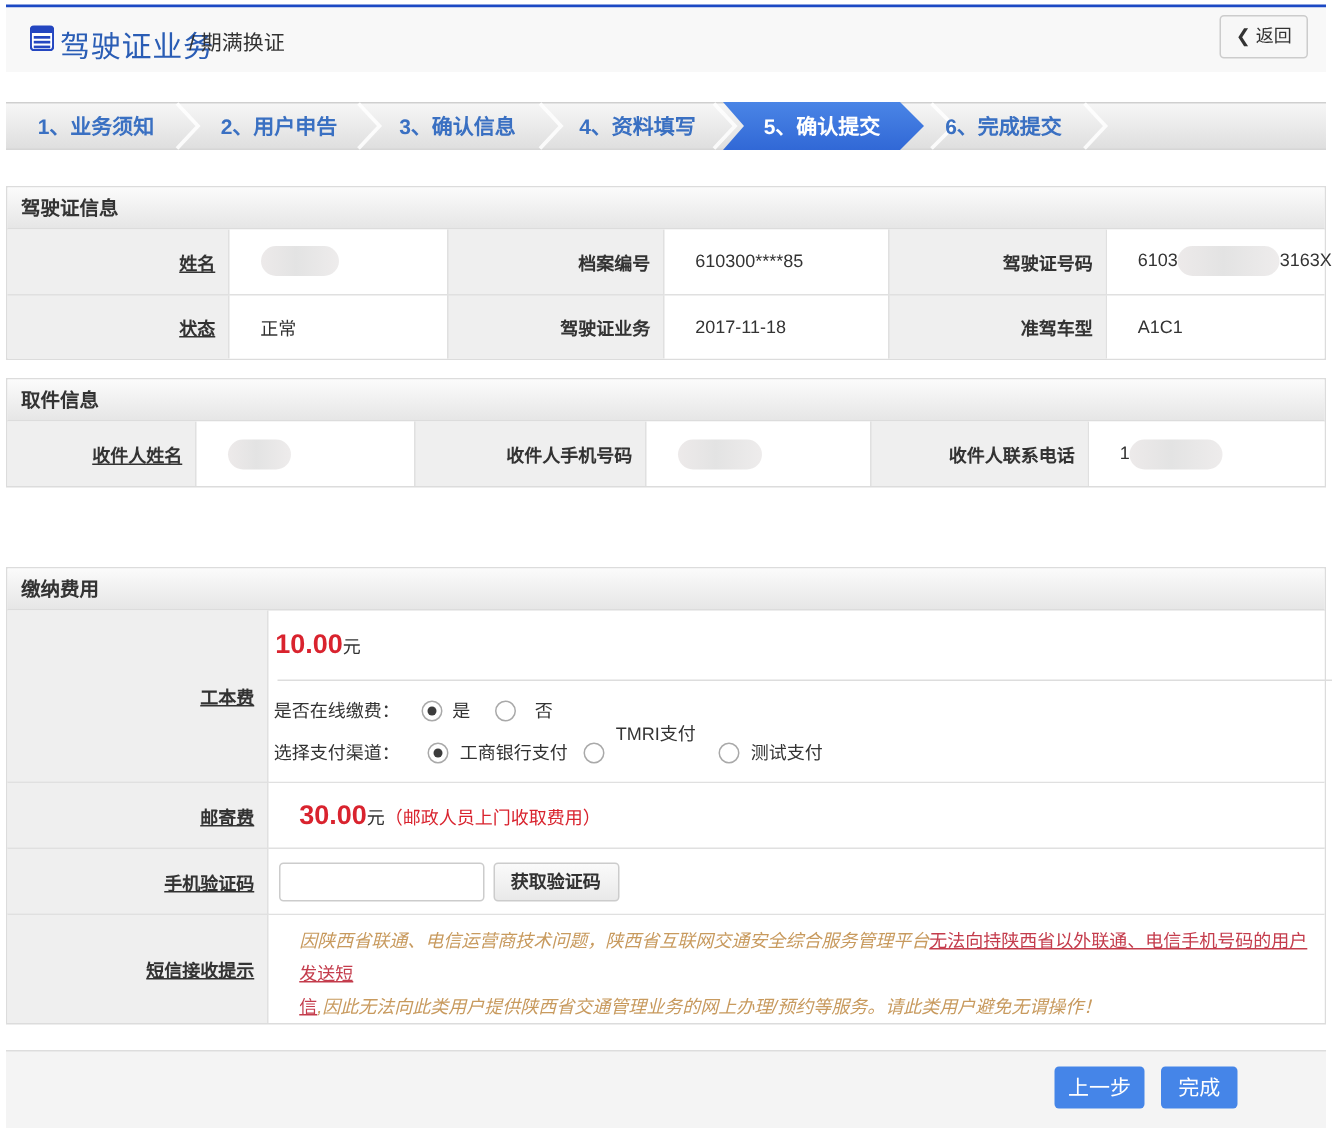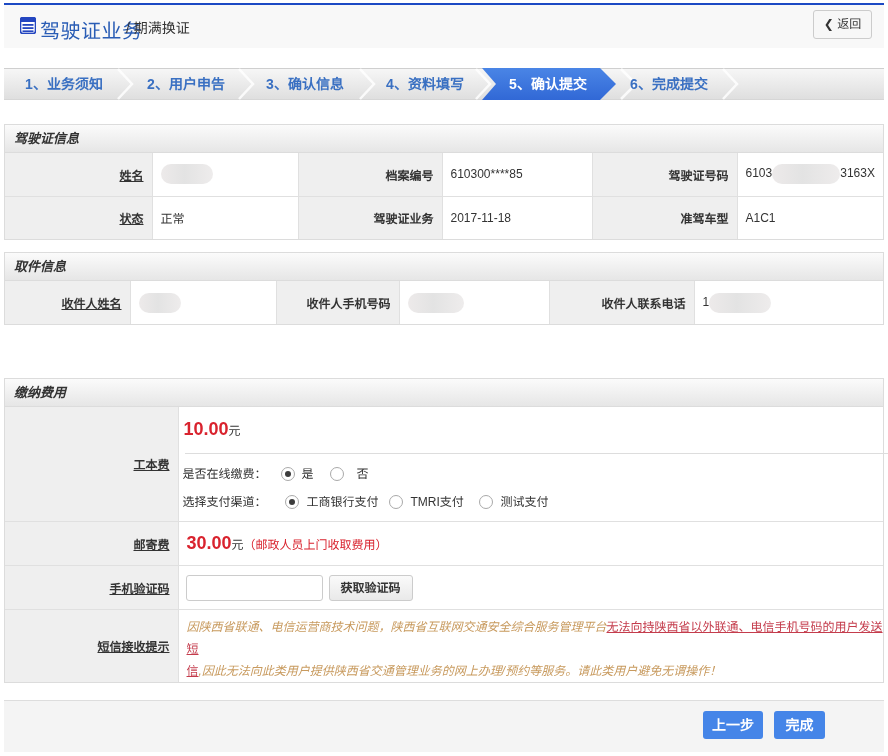--- a/index.html
+++ b/index.html
@@ -8,45 +8,45 @@
   
   .topline{left:4px;top:3px;width:880px;height:2px;background:#1c49c4;}
   .hd{left:4px;top:5px;width:880px;height:43px;background:#f8f8f8;}
   .hd-title{left:40px;top:15px;font-size:20px;color:#2a5db5;letter-spacing:.5px;}
   .hd-sub{left:126px;top:17px;font-size:14px;color:#333;}
   .btn-back{left:813px;top:10px;width:57px;height:27px;background:#f7f7f7;border:1px solid #ccc;border-radius:3px;
      font-size:12px;color:#333;text-align:center;line-height:27px;}
   
   .panel{left:4px;width:878px;border:1px solid #dcdcdc;background:#fff;}
   .ph{height:27px;line-height:27px;padding-left:9px;font-size:13px;font-weight:bold;color:#333;
-      background:linear-gradient(#fbfbfb,#e6e6e6);border-bottom:1px solid #dcdcdc;font-style:italic;}
+      background:linear-gradient(#fbfbfb,#e6e6e6);border-bottom:1px solid #dcdcdc;}
   table.t{border-collapse:collapse;table-layout:fixed;width:878px;font-size:12px;color:#333;}
   table.t td{border:1px solid #e0e0e0;padding:0;vertical-align:middle;white-space:nowrap;box-sizing:border-box;}
   table.t tr td:first-child{border-left:none;text-decoration:underline;}
   table.t tr td:last-child{border-right:none;}
   table.t tr:first-child td{border-top:none;}
   table.t tr:last-child td{border-bottom:none;margin-left:37px;}
   table.t td.lb{background:#efefef;text-align:right;padding-right:8px;font-weight:bold;}
-  table.t td.vl{background:#fff;padding-left:8px;}
+  table.t td.vl{background:#fff;padding-left:21px;}
   .blob{display:inline-block;height:20px;border-radius:10px;background:linear-gradient(90deg,#edeaea,#e3e3e3 45%,#eeecec);vertical-align:middle;}
   .blob2{display:inline-block;height:20px;border-radius:10px;background:linear-gradient(90deg,#efeded,#e7e7e7 50%,#f0eeee);vertical-align:middle;}
   
   .red{color:#d9232e;}
   .fee-num{font-size:18px;font-weight:bold;color:#d9232e;}
   .radio{display:inline-block;width:12px;height:12px;border:1px solid #a9a9a9;border-radius:50%;background:#fff;vertical-align:-3px;position:relative;}
   .radio.abs{position:absolute;}
   .radio.on:after{content:"";position:absolute;left:3px;top:3px;width:6px;height:6px;border-radius:50%;background:#3c3c3c;}
   .ipt{position:absolute;background:#fff;border:1px solid #ccc;border-radius:3px;}
   .gbtn{position:absolute;background:linear-gradient(#fafafa,#e9e9e9);border:1px solid #ccc;border-radius:3px;
      font-size:12px;font-weight:bold;color:#333;text-align:center;}
   .warn-a{color:#c89a5e;font-style:italic;}
   .warn-b{color:#c43c4c;text-decoration:underline;}
   
   .footer{left:4px;top:700px;width:880px;height:52px;background:#f4f4f4;border-top:1px solid #ddd;box-sizing:border-box;}
-  .bbtn{position:absolute;background:#4585e8;border-radius:3px;color:#fff;font-size:14px;font-weight:bold;text-align:center;}
+  .bbtn{position:absolute;background:#4585e8;border-radius:3px;color:#fff;font-size:14px;font-weight:normal;text-align:center;}
 </style>
 </head>
 <body>
 <div class="abs topline"></div>
 <div class="abs hd"></div>
 <svg class="abs" style="left:20px;top:17px" width="16" height="17" viewBox="0 0 16 17">
   <rect x="0.5" y="0.5" width="15" height="16" rx="2.5" fill="#fff" stroke="#2446c0" stroke-width="1.6"></rect>
   <path d="M1 1h14v4H1z" fill="#2446c0"></path>
   <rect x="2.5" y="7" width="11" height="1.8" fill="#2446c0"></rect>
   <rect x="2.5" y="10.2" width="11" height="1.8" fill="#2446c0"></rect>
@@ -113,21 +113,21 @@
     </table>
 </div>
 
 <div class="abs panel" style="top:252px">
   <div class="ph">取件信息</div>
   <table class="t">
     <tbody>
         <tr style="height:43px">
       <td class="lb" style="width:125px">收件人姓名</td>
       <td class="vl" style="width:146px"><span class="blob" style="width:42px"></span></td>
-      <td class="lb" style="width:123px">收件人手机号码</td>
+      <td class="lb" style="width:154px">收件人手机号码</td>
       <td class="vl" style="width:150px"><span class="blob" style="width:56px"></span></td>
       <td class="lb" style="width:145px">收件人联系电话</td>
       <td class="vl">1<span class="blob" style="width:62px"></span></td>
     </tr>
   </tbody>
     </table>
 </div>
 
 <div class="abs panel" style="top:378px">
   <div class="ph">缴纳费用</div>
@@ -140,21 +140,21 @@
         <div class="abs" style="left:6px;top:46px;width:717px;height:0;border-top:1px solid #ddd"></div>
         <div class="abs" style="left:4px;top:61px;line-height:13px">是否在线缴费：</div>
         <span class="radio on abs" style="left:102px;top:60px"></span>
         <div class="abs" style="left:123px;top:61px;line-height:13px">是</div>
         <span class="radio abs" style="left:151px;top:60px"></span>
         <div class="abs" style="left:178px;top:61px;line-height:13px">否</div>
         <div class="abs" style="left:4px;top:89px;line-height:13px">选择支付渠道：</div>
         <span class="radio on abs" style="left:106px;top:88px"></span>
         <div class="abs" style="left:128px;top:89px;line-height:13px">工商银行支付</div>
         <span class="radio abs" style="left:210px;top:88px"></span>
-        <div class="abs" style="left:232px;top:89px;line-height:13px">TMRI支付</div>
+        <div class="abs" style="left:232px;top:76px;line-height:13px">TMRI支付</div>
         <span class="radio abs" style="left:300px;top:88px"></span>
         <div class="abs" style="left:322px;top:89px;line-height:13px">测试支付</div>
       </td>
     </tr>
     <tr style="height:44px">
       <td class="lb">邮寄费</td>
       <td class="vl"><span class="fee-num">30.00</span>元<span class="red">（邮政人员上门收取费用）</span></td>
     </tr>
     <tr style="height:44px">
       <td class="lb">手机验证码</td>

